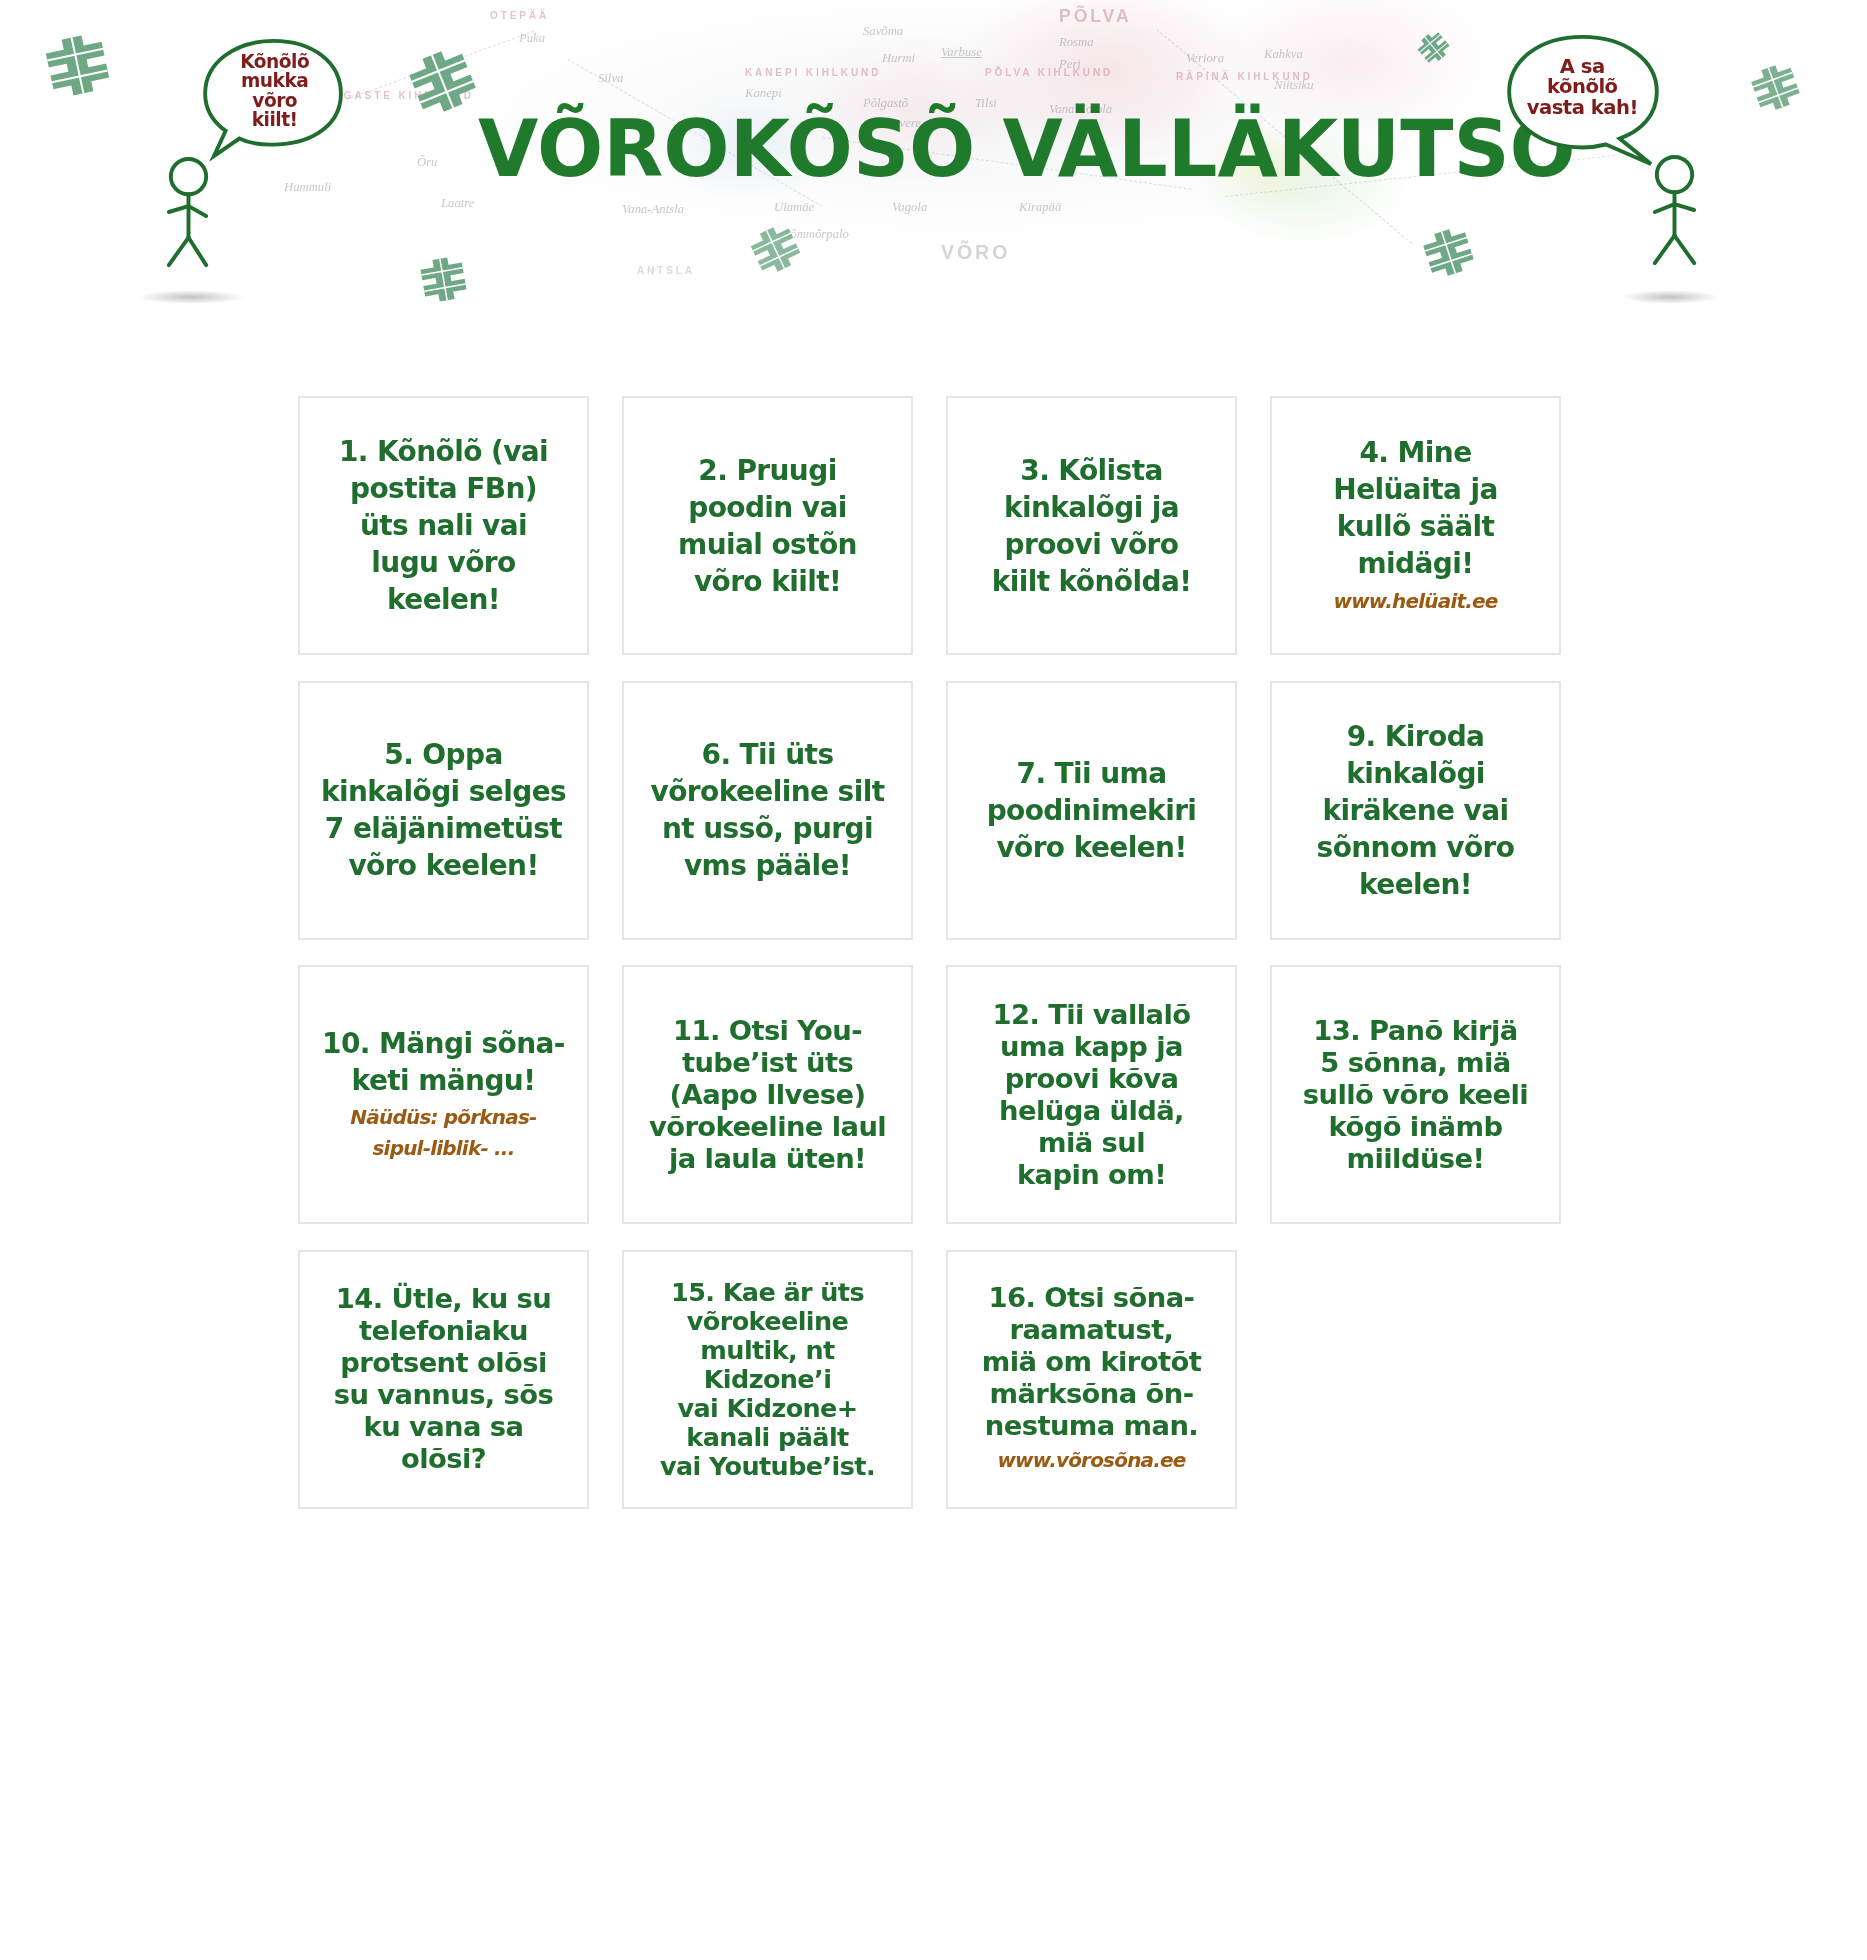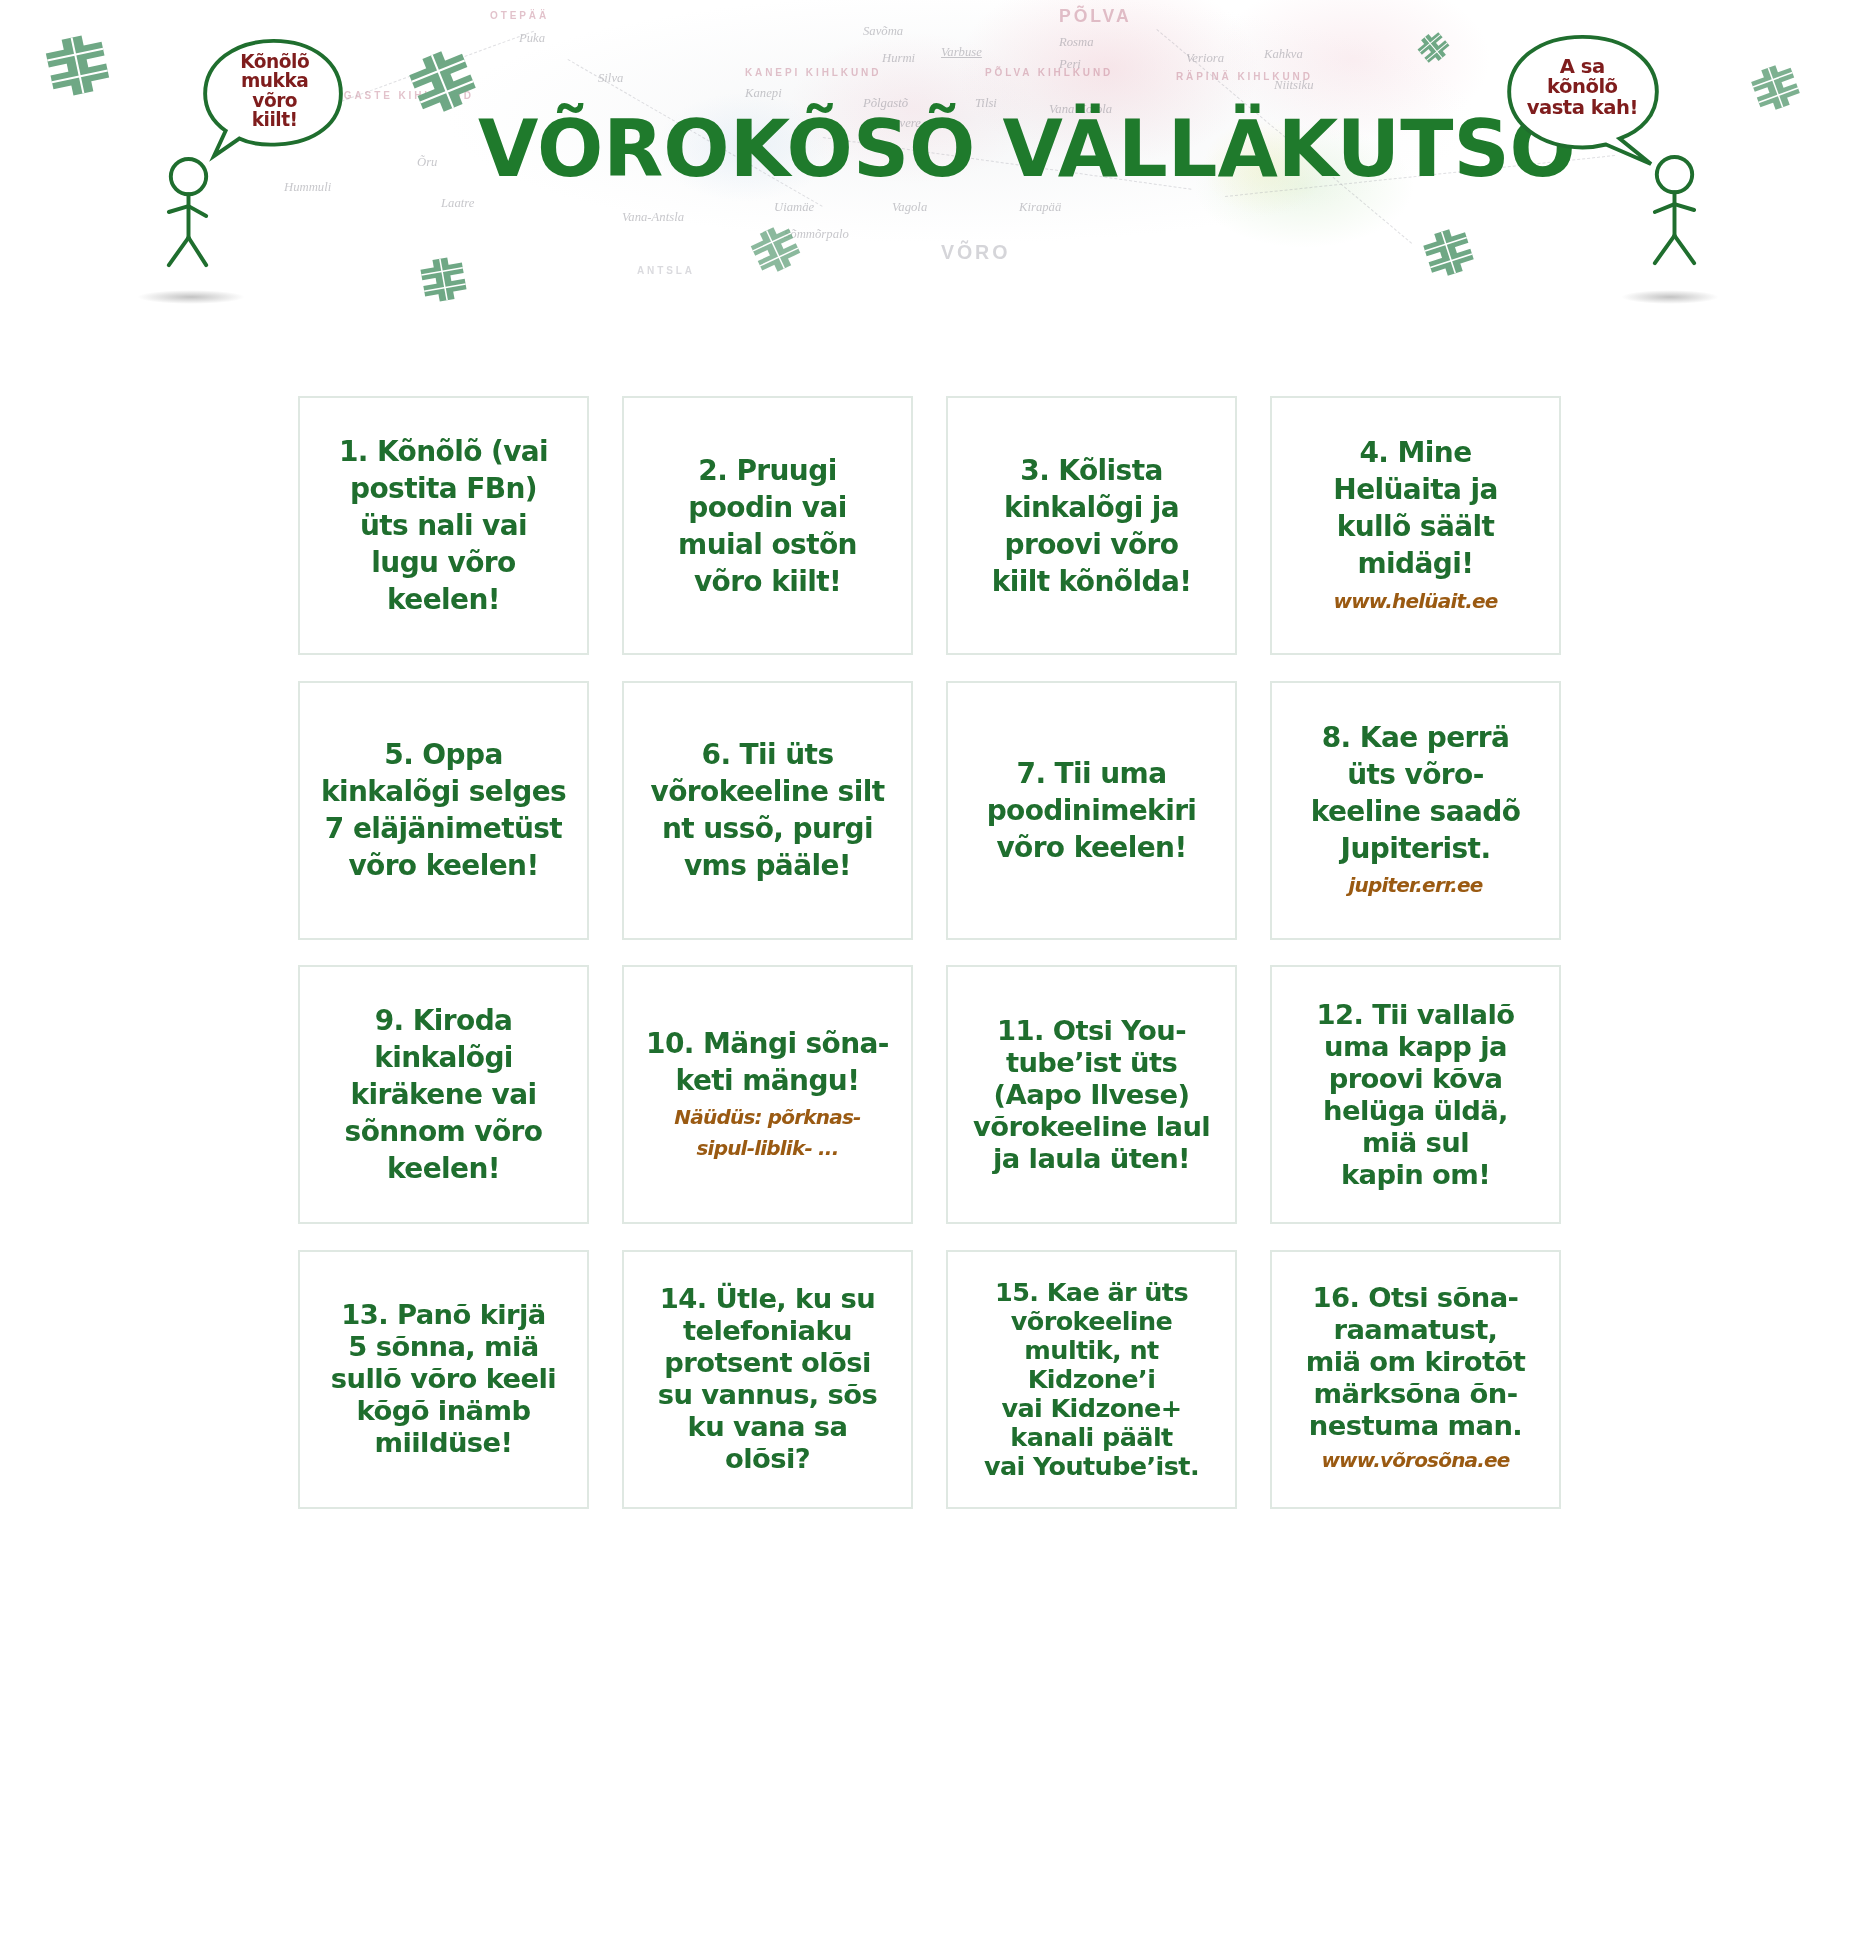--- a/index.html
+++ b/index.html
@@ -72,21 +72,21 @@
     <span class="map-label" style="left:667px;top:96px;">Põlgastõ</span>
     <span class="map-label" style="left:779px;top:96px;">Tilsi</span>
     <span class="map-label" style="left:853px;top:102px;">Vana Koiola</span>
     <span class="map-label" style="left:990px;top:51px;">Veriora</span>
     <span class="map-label" style="left:1068px;top:47px;">Kahkva</span>
     <span class="map-label" style="left:1078px;top:78px;">Niitsiku</span>
     <span class="map-label" style="left:676px;top:116px;">Erastvere</span>
     <span class="map-label" style="left:88px;top:180px;">Hummuli</span>
     <span class="map-label" style="left:221px;top:155px;">Õru</span>
     <span class="map-label" style="left:245px;top:196px;">Laatre</span>
-    <span class="map-label" style="left:426px;top:210px;font-family:Liberation Serif, serif;">Vana-Antsla</span>
+    <span class="map-label" style="left:426px;top:202px;font-family:Liberation Serif, serif;">Vana-Antsla</span>
     <span class="map-label" style="left:696px;top:200px;">Vagola</span>
     <span class="map-label" style="left:823px;top:200px;">Kirapää</span>
     <span class="map-label" style="left:588px;top:227px;">Sõmmõrpalo</span>
     <span class="map-label" style="left:686px;top:51px;">Hurmi</span>
     <span class="map-label" style="left:745px;top:45px;text-decoration:underline;">Varbuse</span>
     <span class="map-label" style="left:863px;top:57px;">Peri</span>
     <span class="map-label" style="left:863px;top:35px;">Rosma</span>
     <span class="map-label" style="left:667px;top:23.5px;">Savõma</span>
     <span class="map-label" style="left:578px;top:200px;">Uiamäe</span>
     <div class="map-line" style="left:98px;top:118px;width:255px;transform:rotate(-20deg);"></div>
@@ -281,27 +281,20 @@
     <div class="cell-text">6. Tii üts
 võrokeeline silt
 nt ussõ, purgi
 vms pääle!</div>
   </div>
   <div class="cell">
     <div class="cell-text">7. Tii uma
 poodinimekiri
 võro keelen!</div>
   </div>
-  <div class="cell">
-    <div class="cell-text">8. Kae perrä
-üts võro-
-keeline saadõ
-Jupiterist.</div>
-    <div class="cell-sub">jupiter.err.ee</div>
-  </div>
 
   <div class="cell">
     <div class="cell-text">9. Kiroda
 kinkalõgi
 kiräkene vai
 sõnnom võro
 keelen!</div>
   </div>
   <div class="cell">
     <div class="cell-text">10. Mängi sõna-

